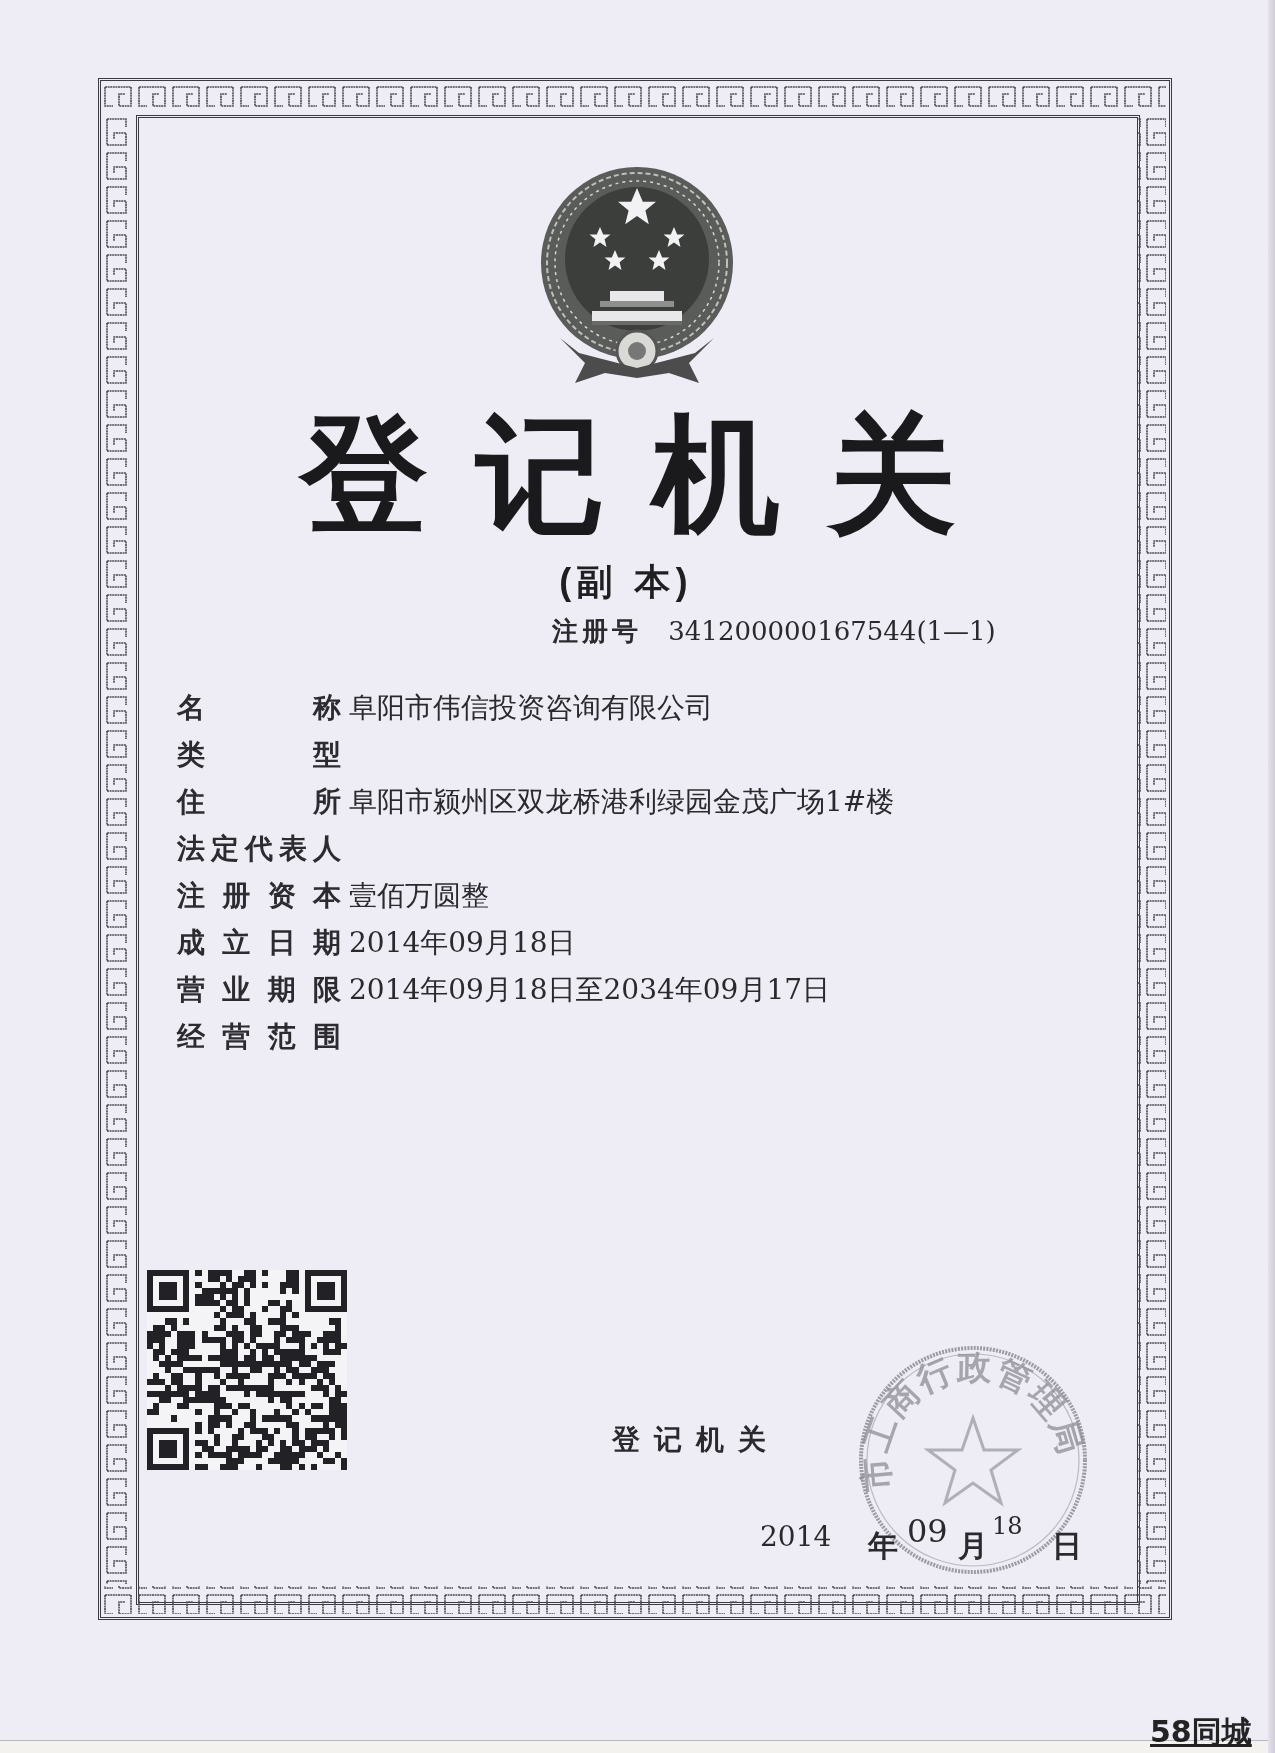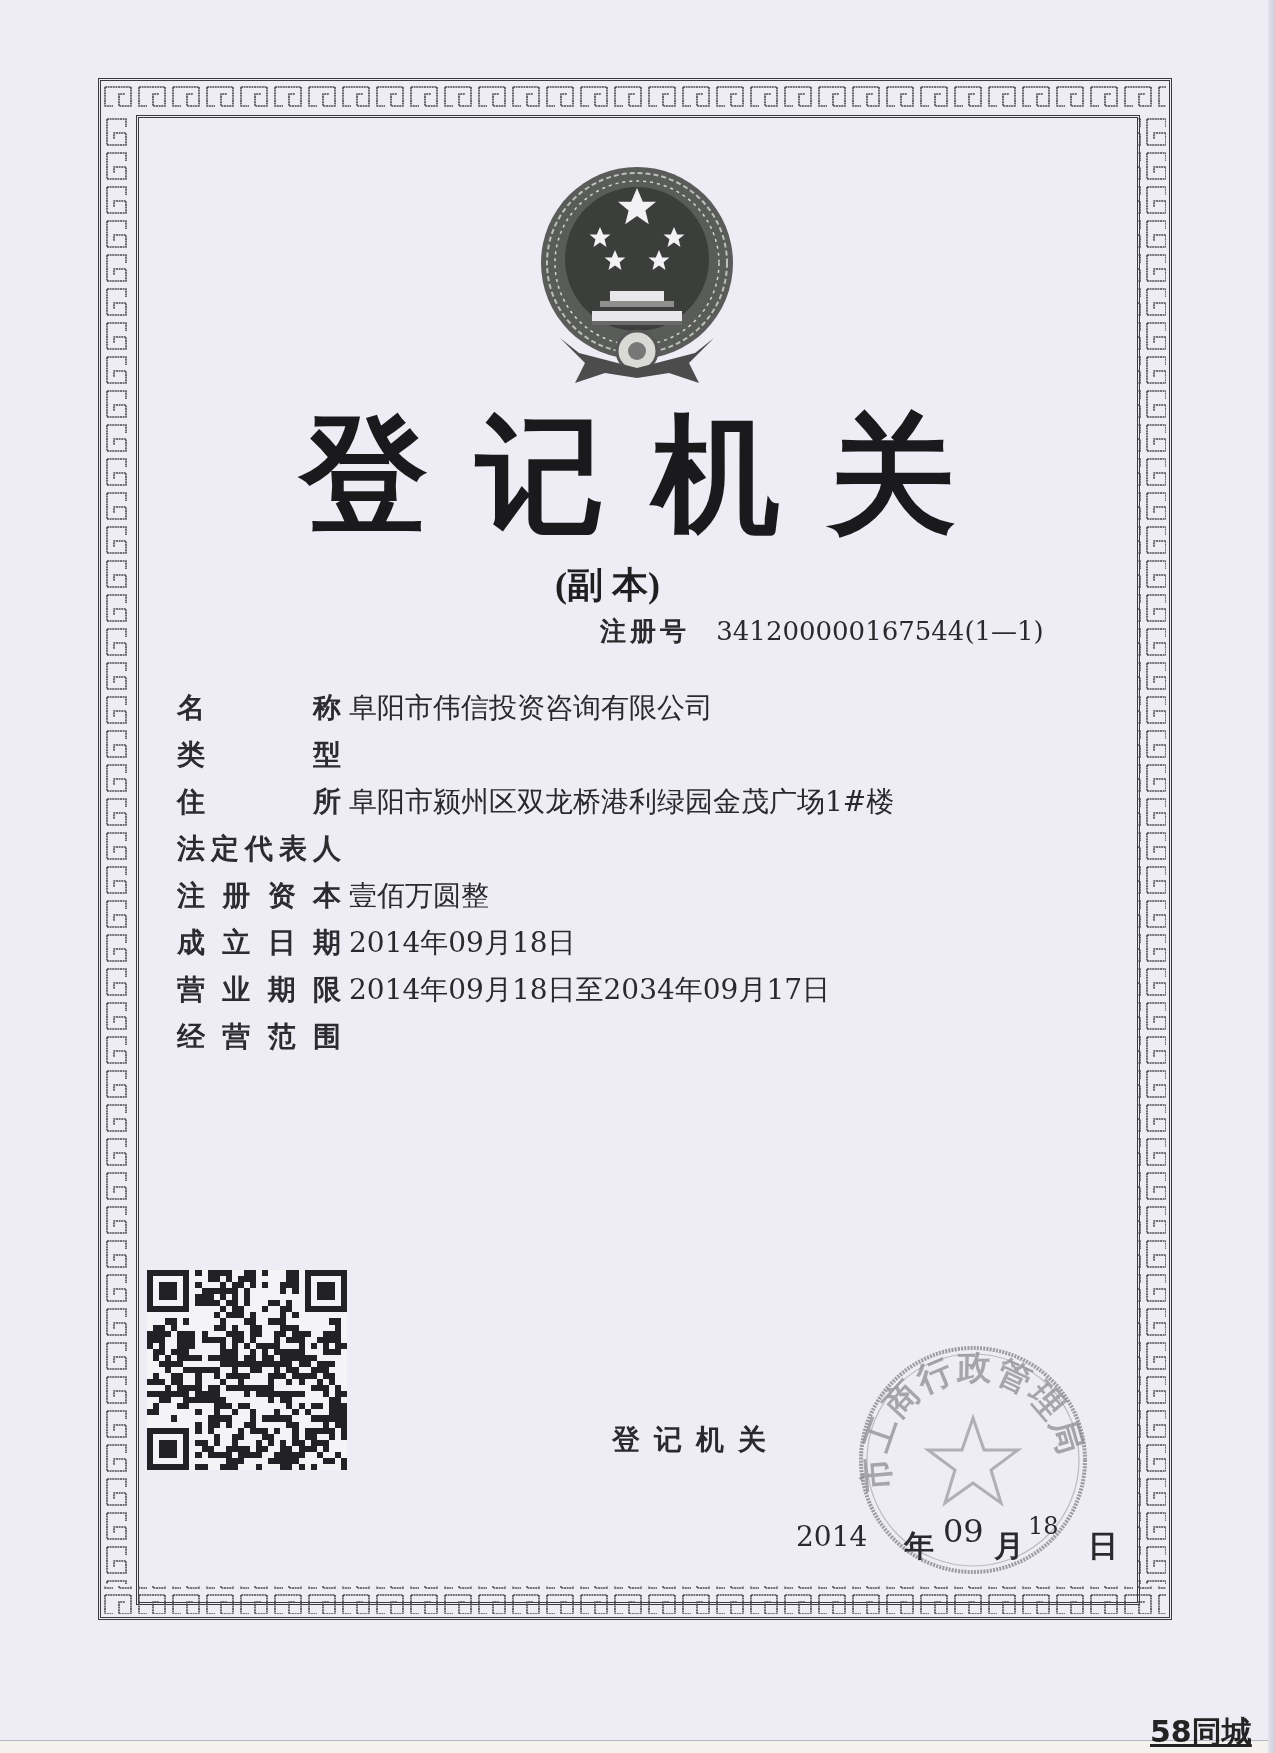--- a/index.html
+++ b/index.html
@@ -19,25 +19,25 @@
   .emblem { left:530px; top:163px; width:215px; height:225px; }
 
   .title {
     left:300px; top:400px; width:680px; height:150px;
     font-family:"DejaVu Sans", "Liberation Sans", sans-serif; font-weight:bold;
     font-size:128px; line-height:150px; color:#1a1a1c; letter-spacing:48px;
     text-align:center; white-space:nowrap;
   }
   .subtitle {
     left:555px; top:560px; width:240px; height:50px;
-    font-family:Liberation Serif, serif; font-weight:bold;
+    font-family:Liberation Mono, monospace; font-weight:bold;
     font-size:36px; line-height:50px; color:#1f1f22; white-space:nowrap;
   }
   .regno { left:552px; top:613px; height:36px; font-size:26px; line-height:36px; white-space:nowrap; }
-  .regno .lbl { font-family:"DejaVu Sans","Liberation Sans",sans-serif; font-weight:bold; letter-spacing:4px; margin-right:18px; color:#2b2b2e;margin-left:48px; }
+  .regno .lbl { font-family:"DejaVu Sans","Liberation Sans",sans-serif; font-weight:bold; letter-spacing:4px; margin-right:18px; color:#2b2b2e; }
 
   .fields { left:177px; top:688px; width:860px; }
   .row { display:flex; align-items:flex-start; margin-bottom:8px; }
   .label {
     width:164px; flex:0 0 164px;
     display:flex; justify-content:space-between;
     font-family:"DejaVu Sans","Liberation Sans",sans-serif; font-weight:bold;
     font-size:28px; line-height:39px; color:#2b2b30;
   }
   .value {
@@ -48,21 +48,21 @@
 
   .qr { left:147px; top:1270px; width:200px; height:200px; }
 
   .authority {
     left:612px; top:1420px; font-family:"DejaVu Sans","Liberation Sans",sans-serif; font-weight:bold;
     font-size:28px; line-height:40px; letter-spacing:14px; color:#2a2a2e; white-space:nowrap;
   }
   .stamp { left:853px; top:1340px; width:240px; height:240px; }
 
   .date { left:760px; top:1508px; height:60px; width:330px; }
-  .date span { position:absolute; white-space:nowrap;margin-left:36px; }
+  .date span { position:absolute; white-space:nowrap; }
   .d-year { left:0; top:12px; font-size:28px; }
   .d-nian { left:108px; top:18px; font-size:30px; font-family:"DejaVu Sans","Liberation Sans",sans-serif; font-weight:bold; }
   .d-month { left:147px; top:4px; font-size:32px; }
   .d-yue { left:198px; top:18px; font-size:30px; font-family:"DejaVu Sans","Liberation Sans",sans-serif; font-weight:bold; }
   .d-day { left:232px; top:4px; font-size:24px; }
   .d-ri { left:292px; top:18px; font-size:30px; font-family:"DejaVu Sans","Liberation Sans",sans-serif; font-weight:bold; }
 
   .bottom-line { left:0; top:1740px; width:1275px; height:1px; background:#b9b6c4; }
   .bottom-band { left:0; top:1741px; width:1275px; height:12px; background:#f3f2ee; }
   .right-strip { left:1268px; top:0; width:7px; height:1753px; background:linear-gradient(90deg,#e4e2ea,#cfccd8); }

